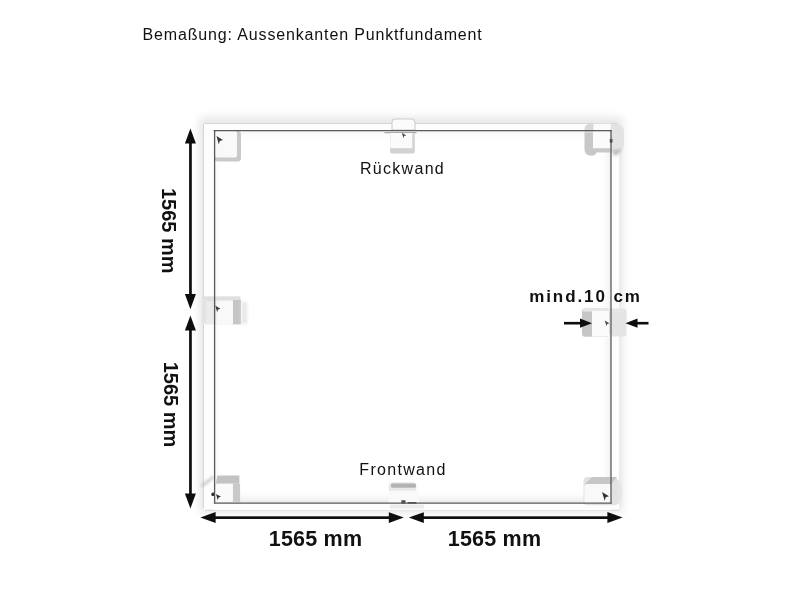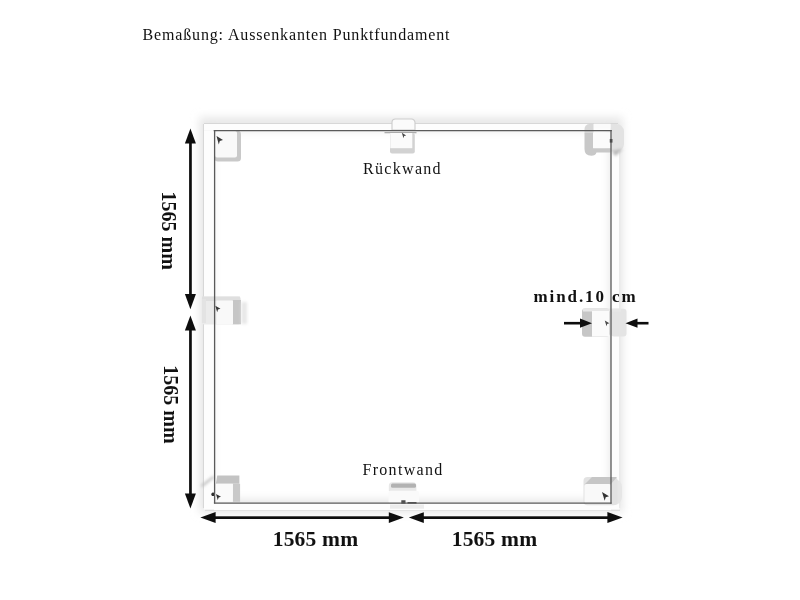--- a/index.html
+++ b/index.html
@@ -1,16 +1,16 @@
 <!DOCTYPE html>
 <html><head>
 <meta charset="utf-8">
 <style>
   html,body{margin:0;padding:0;background:#fff;width:800px;height:600px;overflow:hidden;}
-  .wrap{position:relative;width:800px;height:600px;font-family:Liberation Serif, serif;}
+  .wrap{position:relative;width:800px;height:600px;font-family:Liberation Sans, sans-serif;}
 </style>
 </head>
 <body>
 <div class="wrap">
 <svg width="800" height="600" viewBox="0 0 800 600" style="filter:blur(0.45px)">
   <defs>
     <filter id="soft" x="-30%" y="-30%" width="160%" height="160%">
       <feGaussianBlur stdDeviation="4"></feGaussianBlur>
     </filter>
     <filter id="soft2" x="-50%" y="-50%" width="200%" height="200%">

